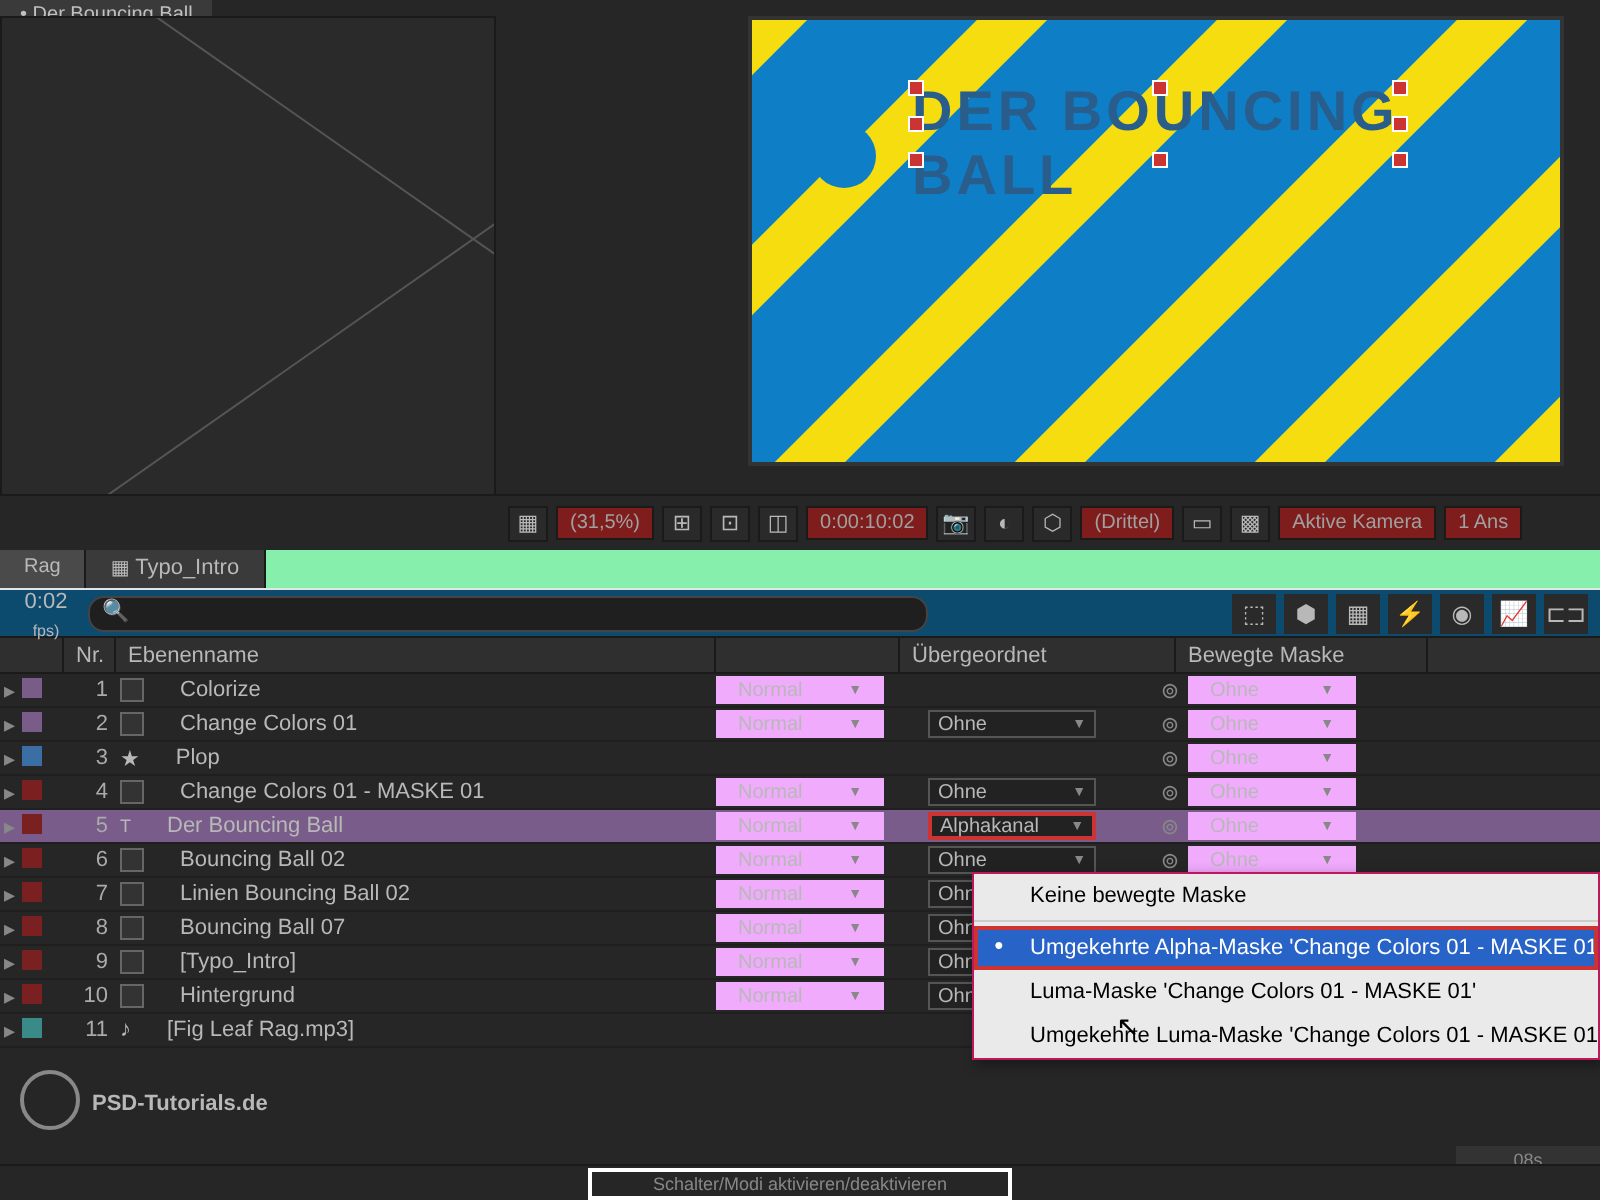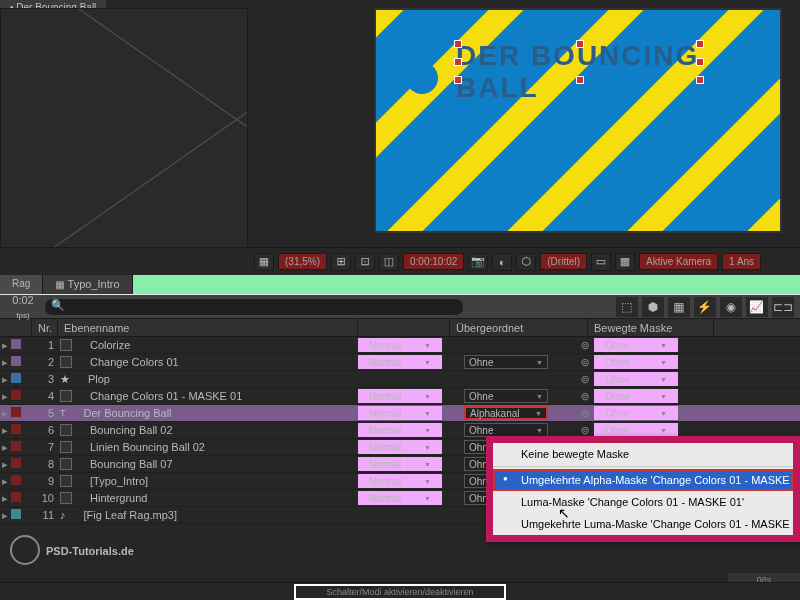--- a/index.html
+++ b/index.html
@@ -24,21 +24,21 @@
 .h1{top:30px;left:78px}.h2{top:30px;left:200px}.h3{top:30px;left:320px}
 .h4{top:48px;left:78px}.h6{top:48px;left:320px}
 .h7{top:66px;left:78px}.h8{top:66px;left:200px}.h9{top:66px;left:320px}
 .status-bar{position:absolute;bottom:0;left:248px;right:0;height:28px;background:#262626;border-top:1px solid #1a1a1a;display:flex;align-items:center;gap:4px;padding:0 6px}
 .status-item{background:#7f1d1d;border:1px solid #1a1a1a;padding:2px 6px;font-size:10px;color:#a0a0a0}
 .icon-btn{width:20px;height:18px;background:#2a2a2a;border:1px solid #1a1a1a;display:inline-flex;align-items:center;justify-content:center}
 .timeline-area{position:absolute;top:275px;left:0;right:0;bottom:0;background:#262626}
 .tabs-row{height:20px;background:#86efac;display:flex;border-bottom:1px solid #e5e5e5}
 .tab{padding:3px 12px;background:#3a3a3a;border-right:1px solid #1a1a1a;font-size:10px;cursor:pointer}
 .tab.active{background:#4a4a4a}
-.search-row{height:24px;background:#404040;display:flex;align-items:center;padding:2px 6px;gap:4px;border-bottom:1px solid #1a1a1a}
+.search-row{height:24px;background:#0c4a6e;display:flex;align-items:center;padding:2px 6px;gap:4px;border-bottom:1px solid #1a1a1a}
 .timecode-box{width:34px;font-size:12px;color:#d4a030;text-align:center}
 .search-input{flex:0 0 420px;height:18px;background:#1f1f1f;border:1px solid #444;border-radius:8px;padding:0 6px}
 .toolbar-icons{margin-left:auto;display:flex;gap:4px}
 .tool-icon{width:22px;height:20px;background:#2a2a2a;display:flex;align-items:center;justify-content:center;font-size:12px}
 .headers{height:18px;background:#2f2f2f;display:flex;border-bottom:1px solid #1a1a1a;font-size:10px;color:#999}
 .hdr{padding:3px 6px;border-right:1px solid #1a1a1a}
 .h-icons{width:32px}.h-nr{width:26px}.h-name{width:300px}.h-mode{width:92px}.h-mask{width:126px}.h-parent{width:138px}
 .layer-row{height:17px;display:flex;align-items:center;border-bottom:1px solid #1f1f1f;font-size:10px}
 .layer-row.selected{background:#7a5c8a}
 .lr-icons{width:32px;display:flex;gap:1px;padding-left:2px}
@@ -50,21 +50,21 @@
 .lr-mode{width:92px}
 .dropdown{width:84px;height:14px;background:#222;border:7px solid #f0abfc;font-size:10px;padding:0 4px;display:flex;align-items:center;justify-content:space-between}
 .dropdown::after{content:"▼";font-size:7px;color:#888}
 .lr-mask-gap{width:14px}
 .lr-mask{width:112px}
 .lr-parent-icon{width:18px;text-align:center;color:#888}
 .lr-parent{width:120px}
 .mask-dd{width:84px;height:14px;background:#222;border:1px solid #555;font-size:10px;padding:0 4px;display:flex;align-items:center;justify-content:space-between}
 .mask-dd::after{content:"▼";font-size:7px;color:#888}
 .mask-dd.highlighted{border:2px solid #cc3333}
-.dropdown-menu{position:absolute;top:436px;left:486px;width:314px;background:#eaeaea;border:7px solid #be185d;box-shadow:2px 2px 6px rgba(0,0,0,0.4);z-index:100}
+.dropdown-menu{position:absolute;top:436px;left:486px;width:314px;background:#eaeaea;border:1px solid #be185d;box-shadow:2px 2px 6px rgba(0,0,0,0.4);z-index:100}
 .menu-item{padding:5px 28px;color:#000;font-size:11px;cursor:pointer;white-space:nowrap;overflow:hidden}
 .menu-item.sep{border-bottom:1px solid #ccc;padding-bottom:6px;margin-bottom:2px}
 .menu-item.selected{background:#2863c7;color:#fff;border:2px solid #cc3333;padding:3px 26px;position:relative}
 .menu-item.selected::before{content:"●";position:absolute;left:8px;color:#fff;font-size:8px}
 .timeline-track{position:absolute;top:298px;right:0;width:72px;height:240px;background:#2a2a2a}
 .track-header{height:18px;background:#333;font-size:9px;text-align:center;padding-top:2px;color:#888}
 .track-bar{height:17px;border-bottom:1px solid #222;position:relative}
 .bar-fill{position:absolute;top:2px;height:12px;left:2px;right:2px}
 .watermark{position:absolute;bottom:35px;left:10px;font-size:18px;color:#888;font-weight:bold}
 .watermark-icon{display:inline-block;width:30px;height:30px;border:2px solid #888;border-radius:50%;margin-right:6px;vertical-align:middle;position:relative}

